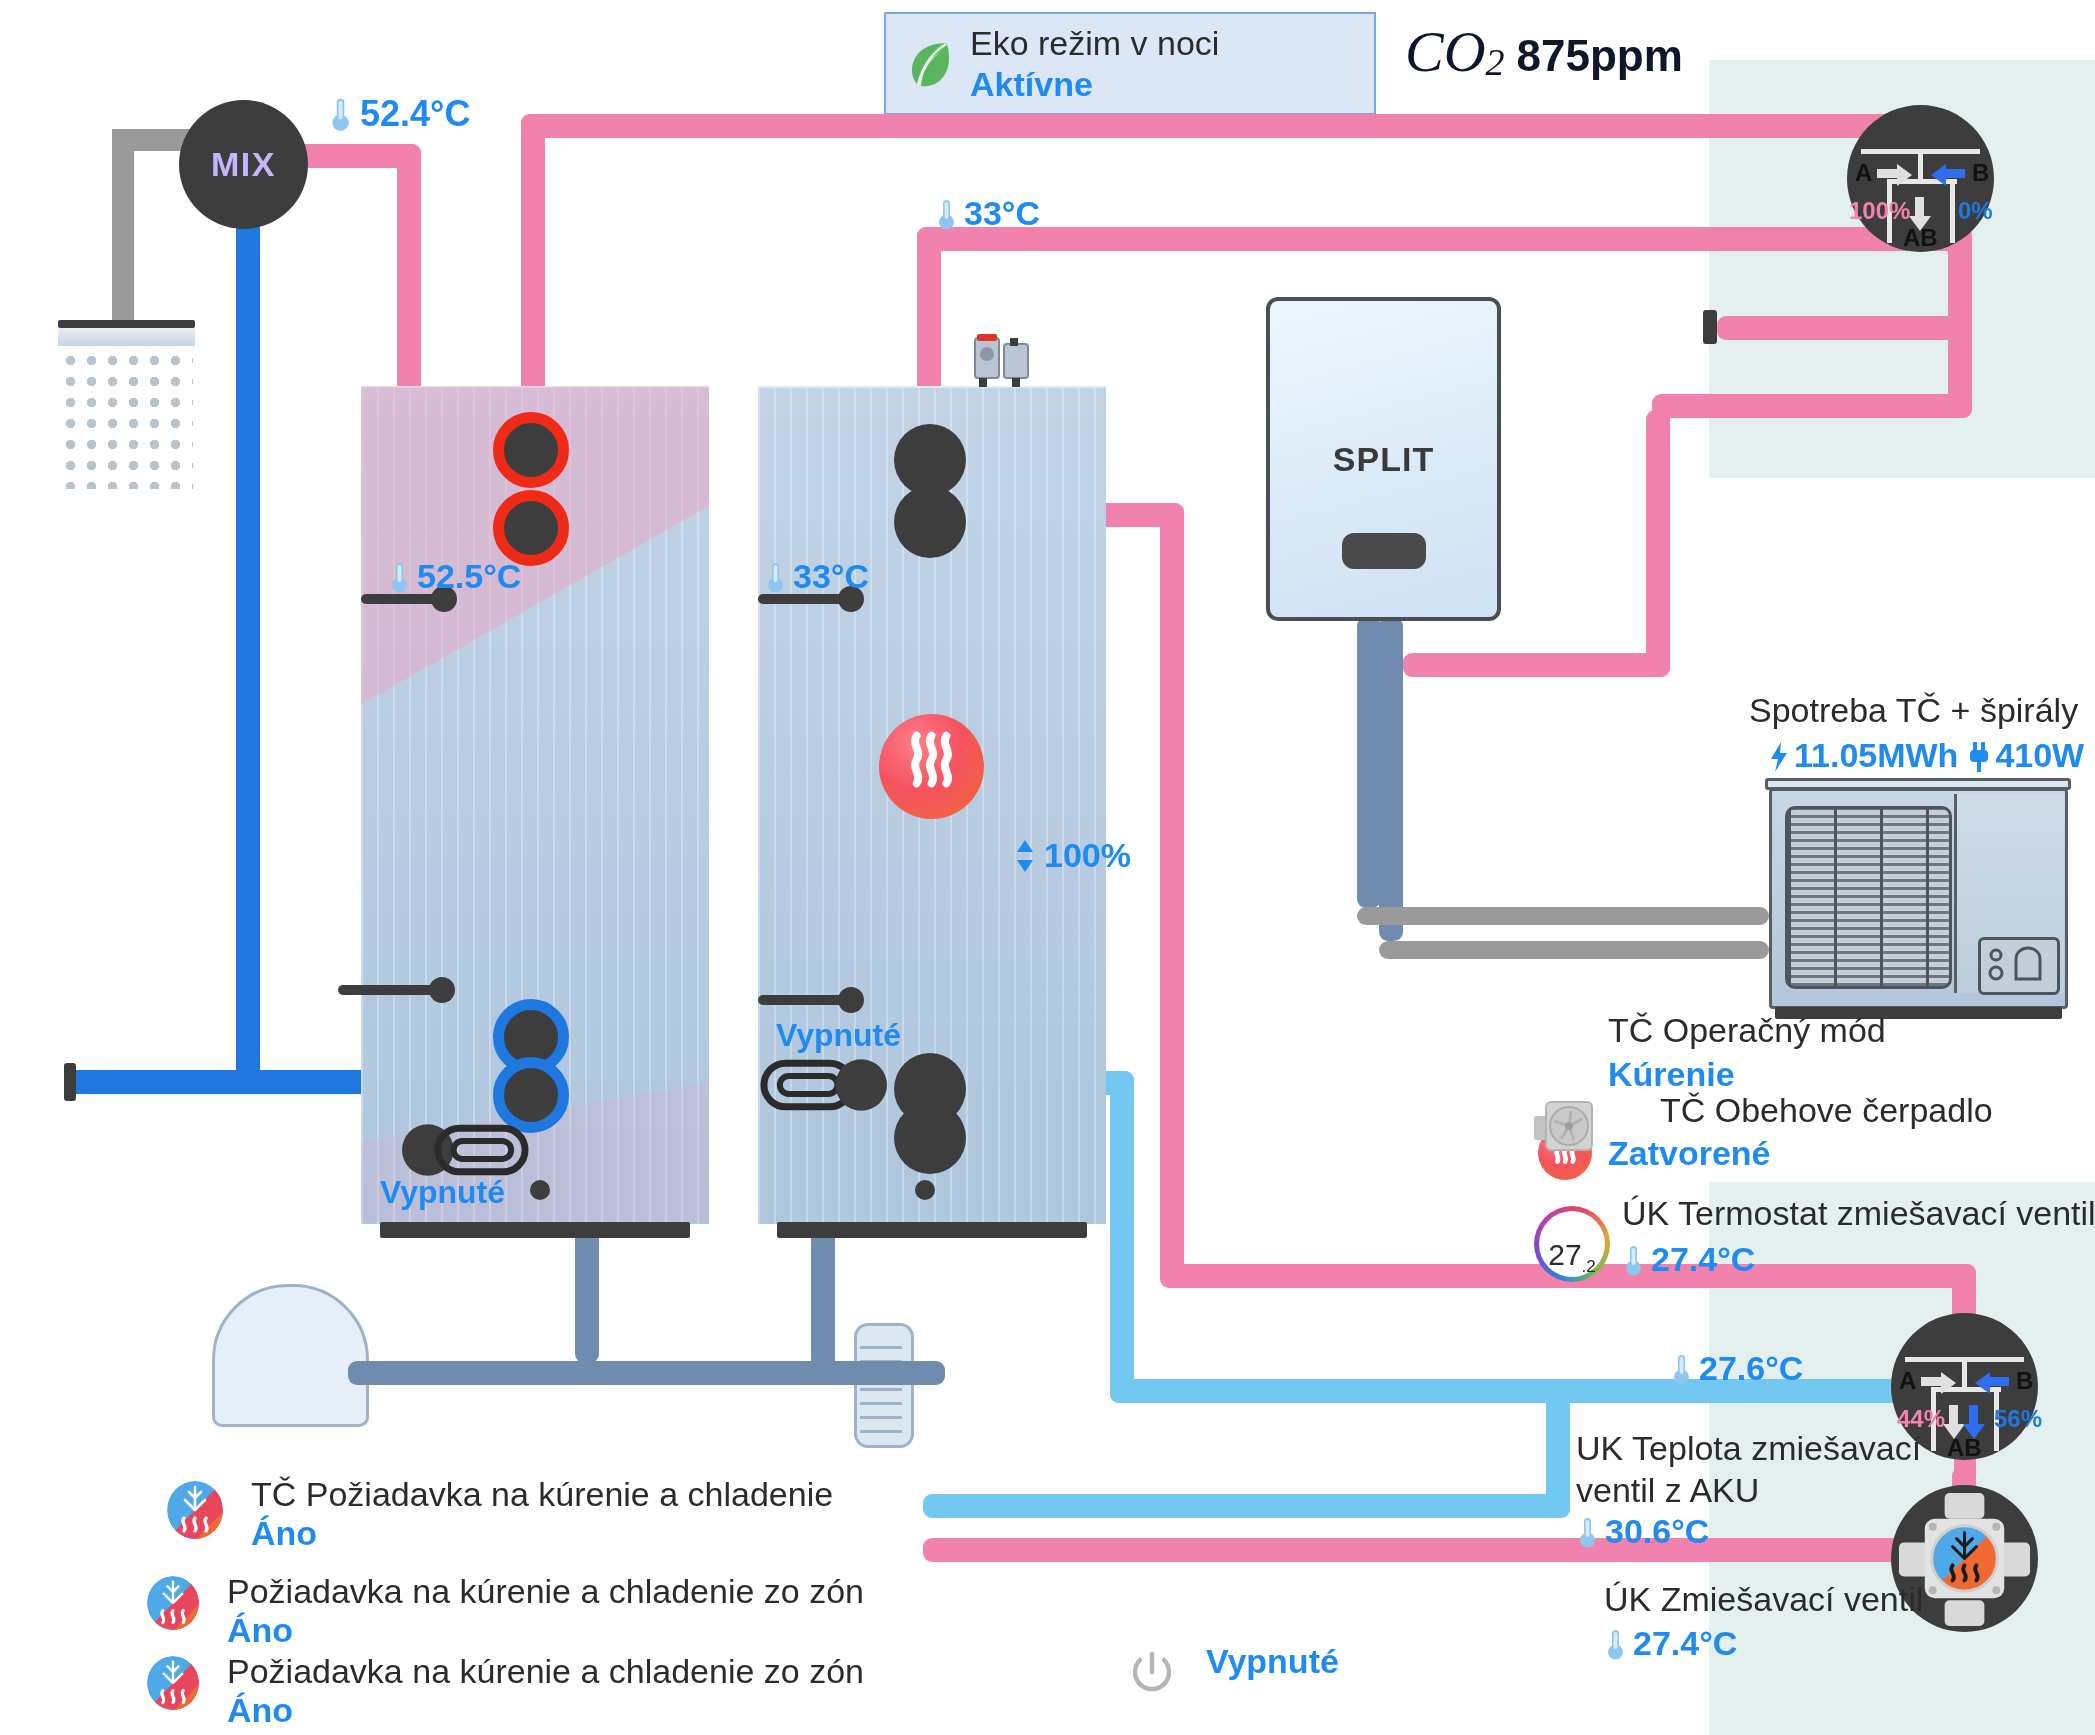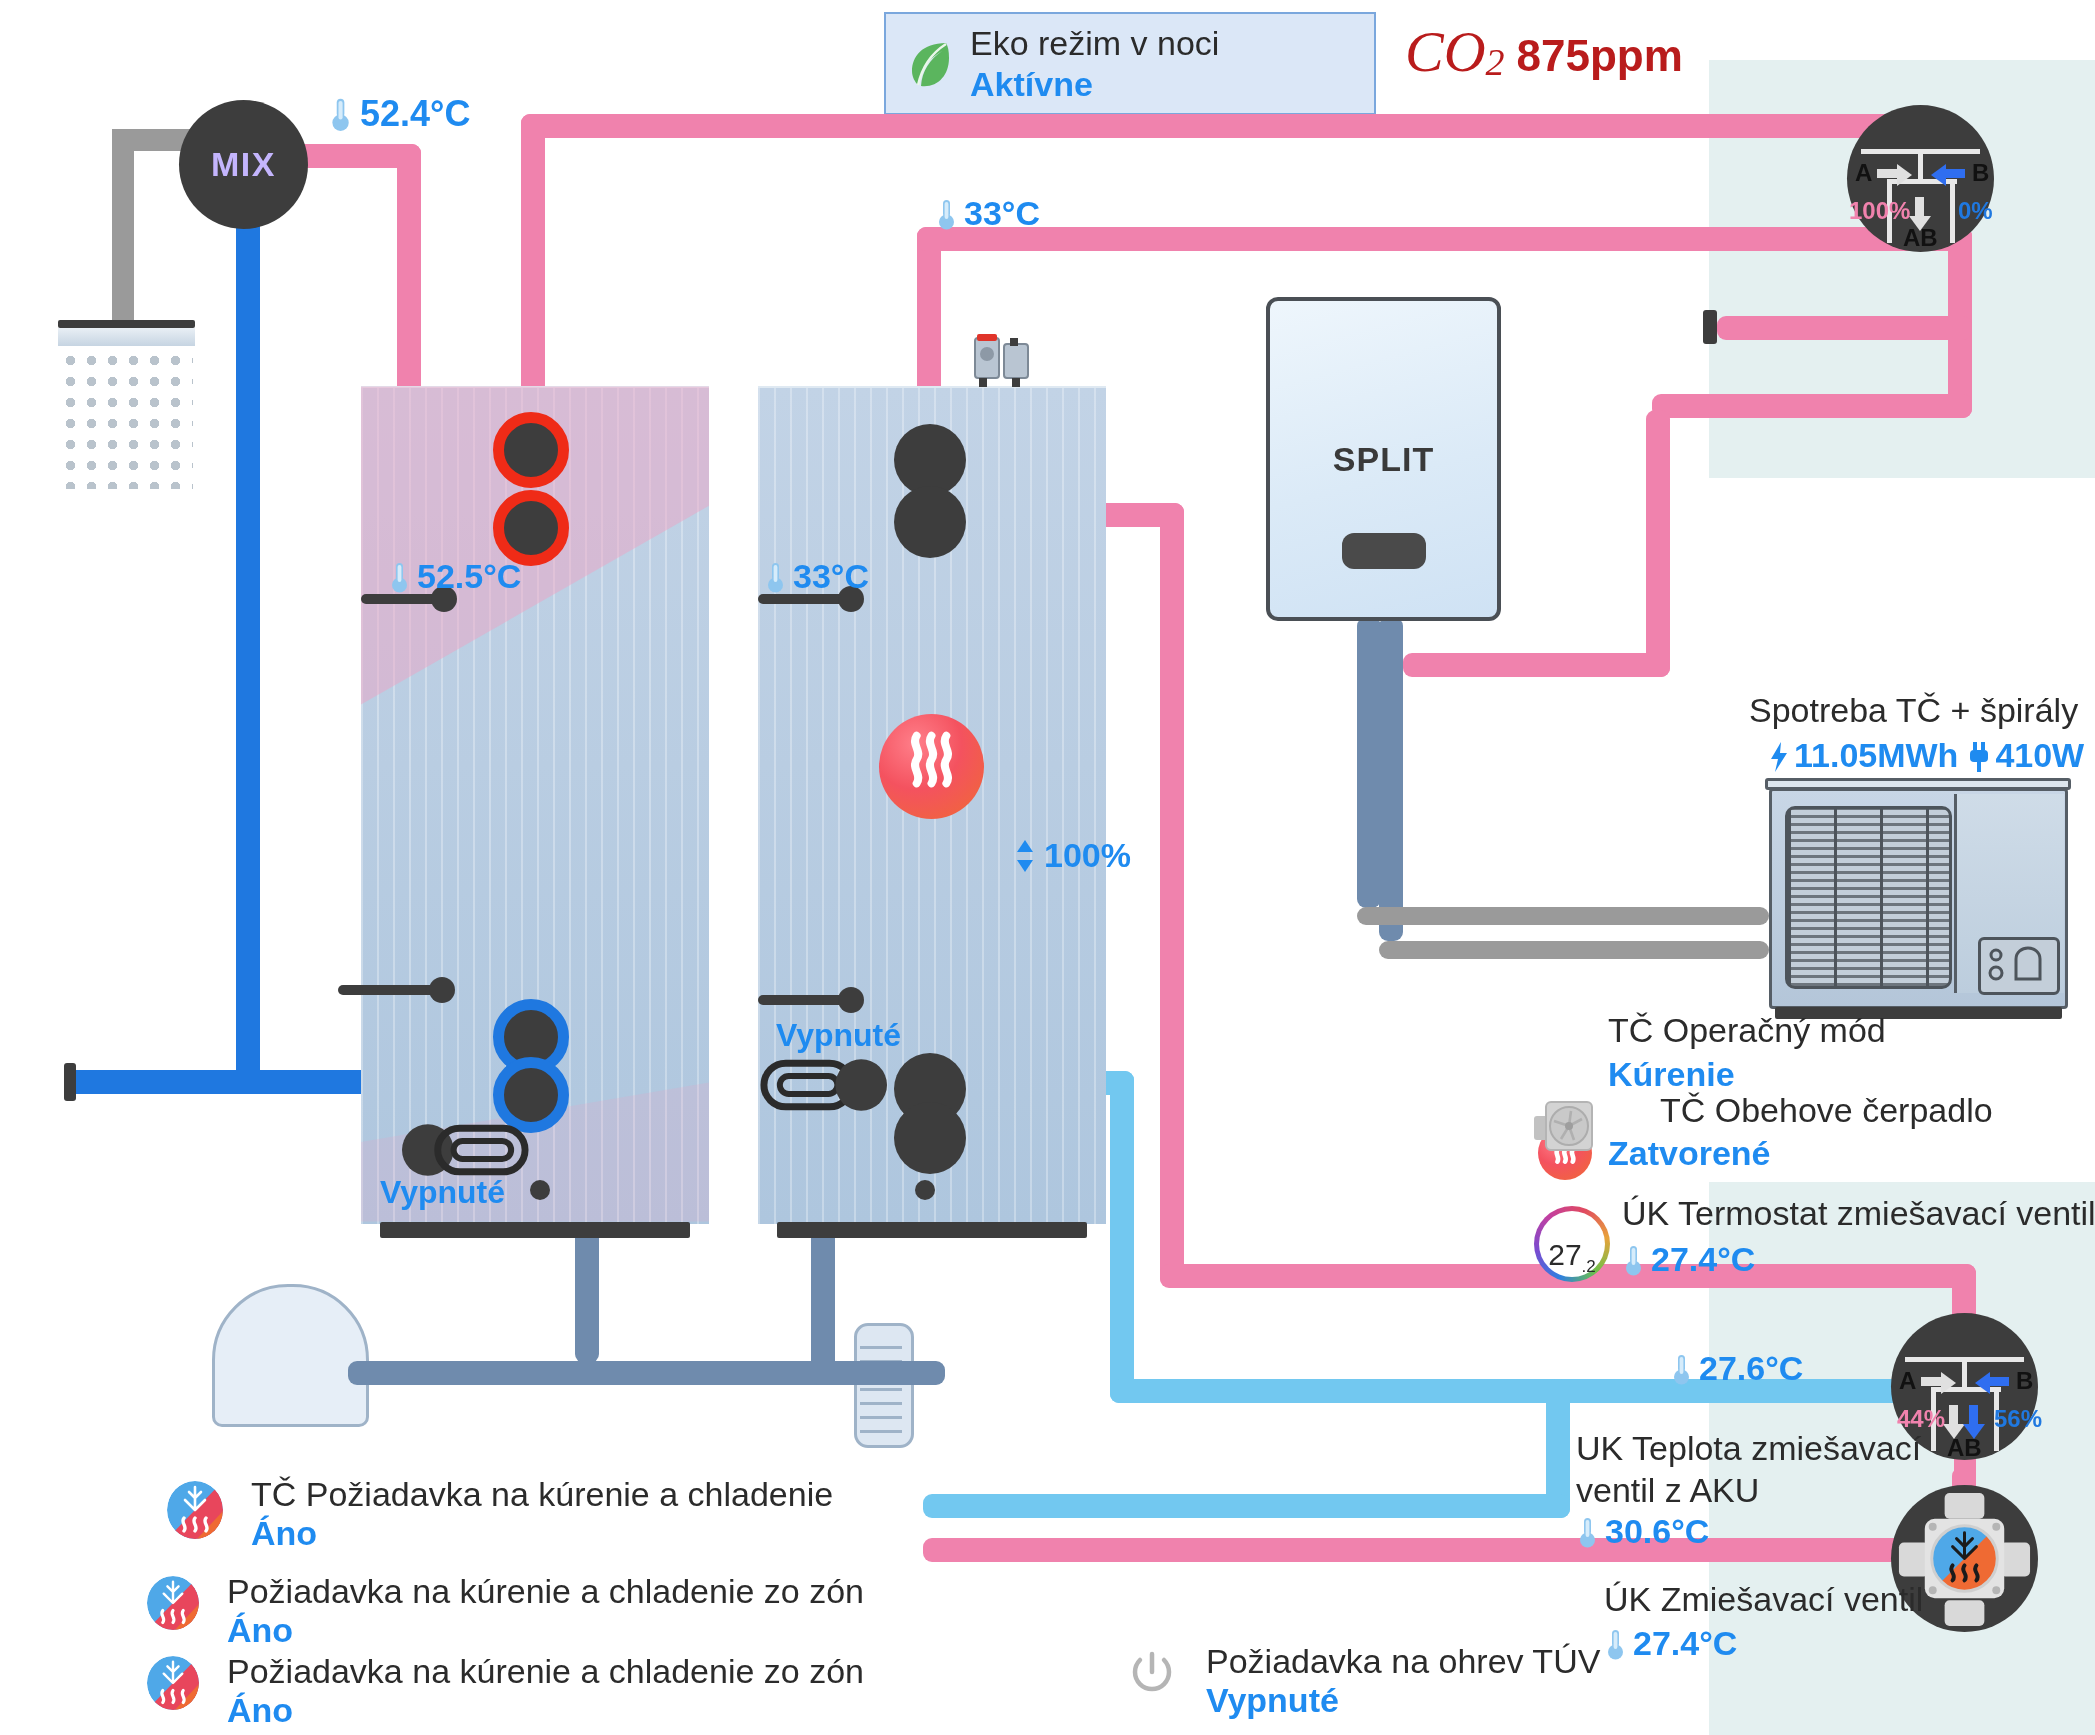--- a/index.html
+++ b/index.html
@@ -75,21 +75,21 @@
   .legrow .tx{line-height:1.16;}
 
   
   .snowheat{border-radius:50%;overflow:hidden;position:relative;flex:none;}
 
   
   .heatcircle{border-radius:50%;position:relative;flex:none;
     background:radial-gradient(circle at 35% 28%,#ff7f8a 0%,#f4525f 45%,#ef6a33 100%);}
 
   
-  #co2{position:absolute;white-space:nowrap;color:#b91c1c;}
+  #co2{position:absolute;white-space:nowrap;color:#0f172a;}
   #co2 .c{font-family:"Liberation Serif","DejaVu Serif",serif;font-style:italic;font-size:58px;}
   #co2 .s{font-family:"Liberation Serif","DejaVu Serif",serif;font-style:italic;font-size:38px;
           vertical-align:sub;}
   #co2 .p{font-size:44px;font-weight:bold;margin-left:12px;}
 
   
   #split{position:absolute;border:4px solid #4a4f55;border-radius:12px;
      background:linear-gradient(165deg,#eef6fc 0%,#dbeaf7 55%,#cfe2f4 100%);
      display:flex;align-items:center;justify-content:center;}
   #split .nm{font-weight:bold;font-size:34px;color:#3a3a3a;letter-spacing:1px;}
@@ -603,19 +603,18 @@
       <div class="val t32">Áno</div>
     </div>
   </div>
 
   <div class="legrow" style="left:1126px;top:1642px;width:498px;">
     <svg width="52" height="54" viewBox="0 0 52 54" style="margin-top:4px;">
       <path d="M26 8v18" stroke="#b5b5b5" stroke-width="4.5" stroke-linecap="round" fill="none"></path>
       <path d="M14 14a17 17 0 1 0 24 0" stroke="#b5b5b5" stroke-width="4.5" stroke-linecap="round" fill="none"></path>
     </svg>
     <div class="tx">
-      <div class="lbl t32">Požiadavka na ohrev TÚV</div>
       <div class="val t32">Vypnuté</div>
     </div>
   </div>
 
 </div>
 
 
 </body></html>

